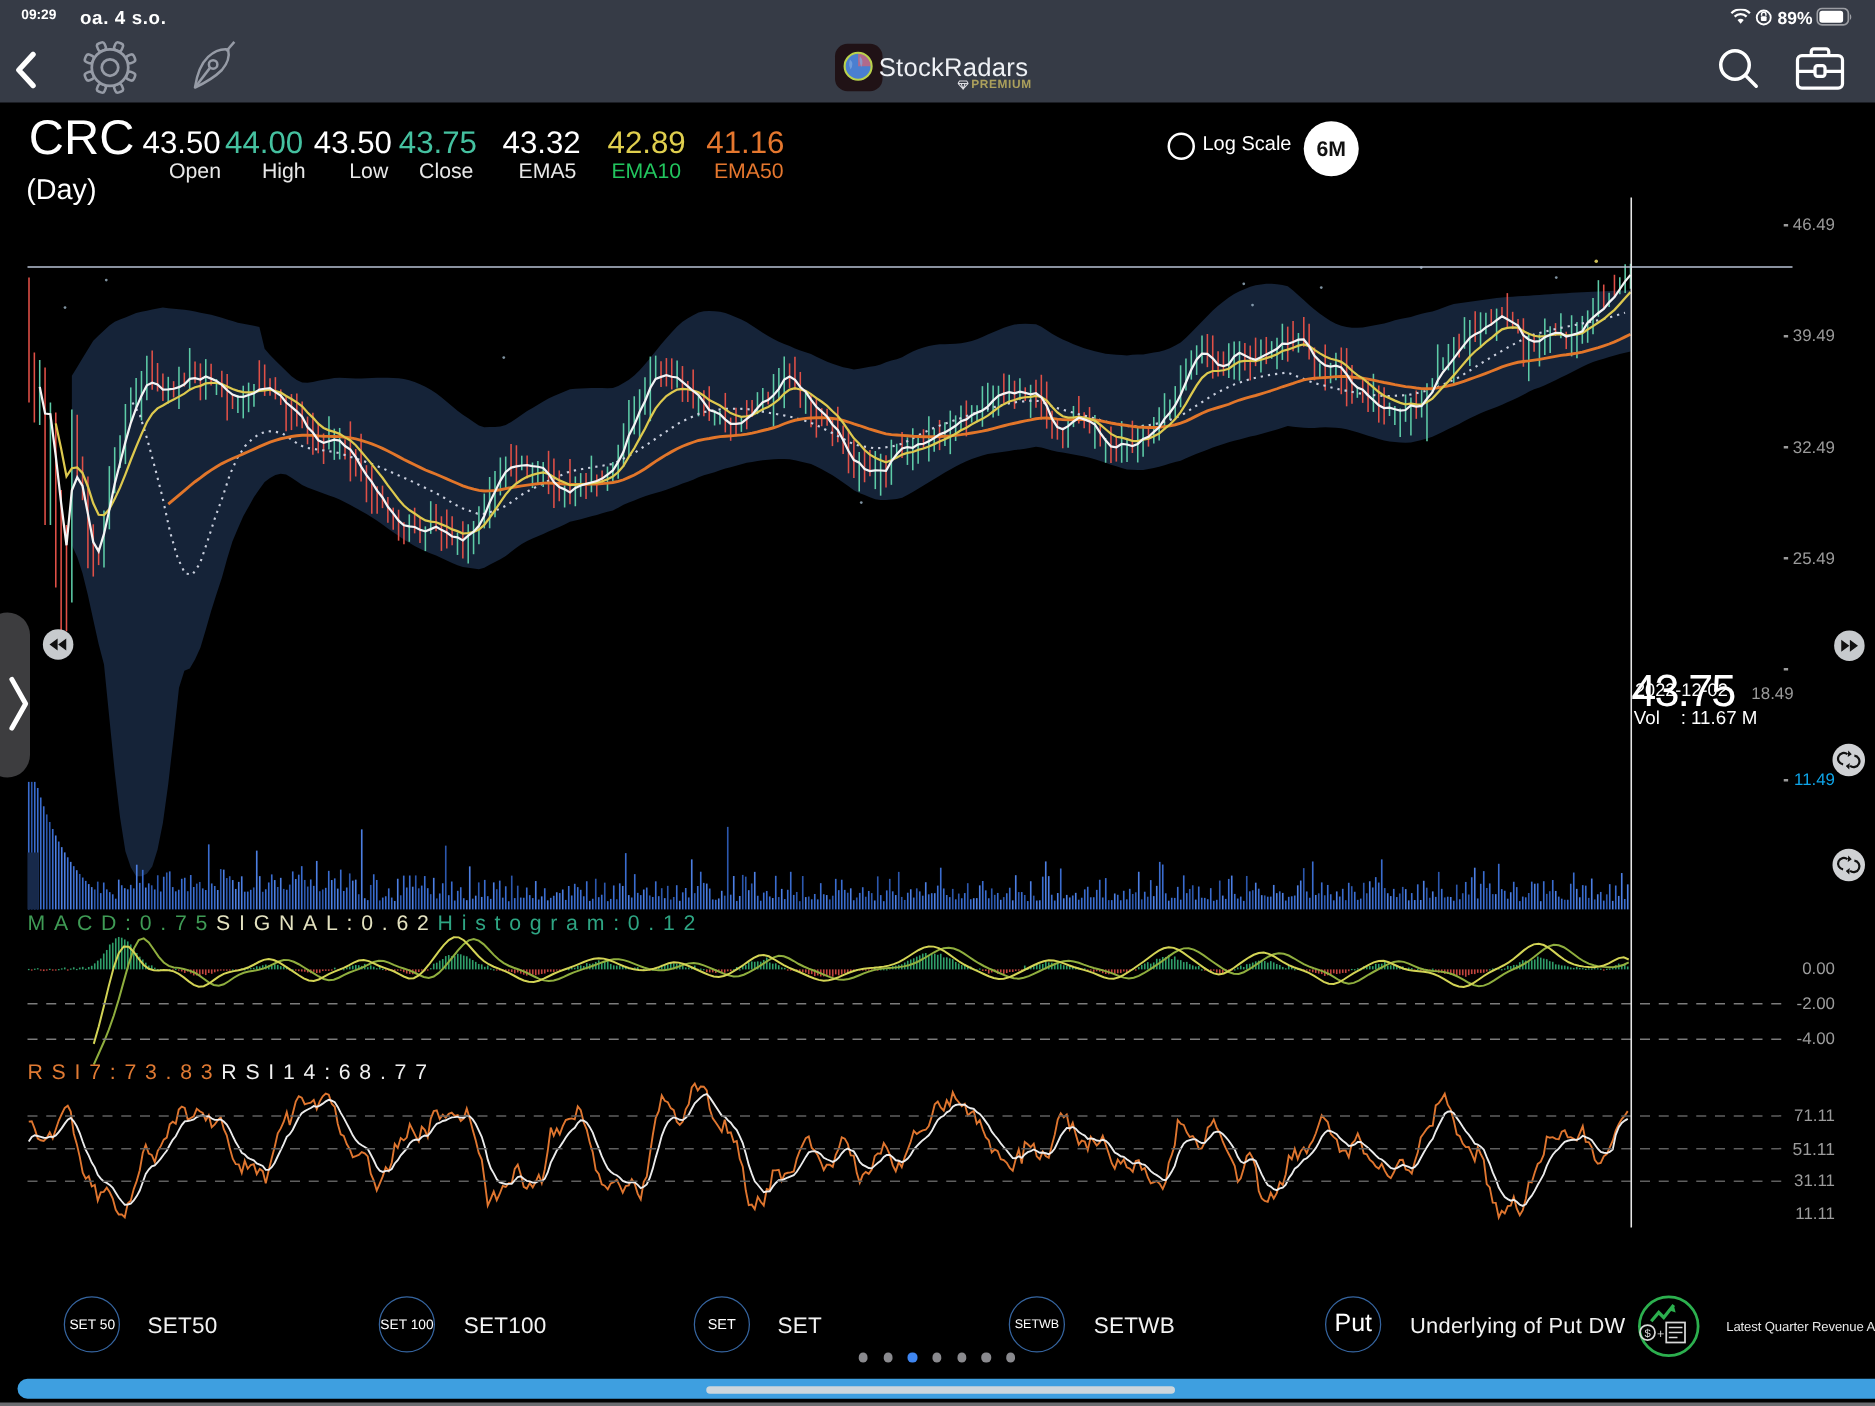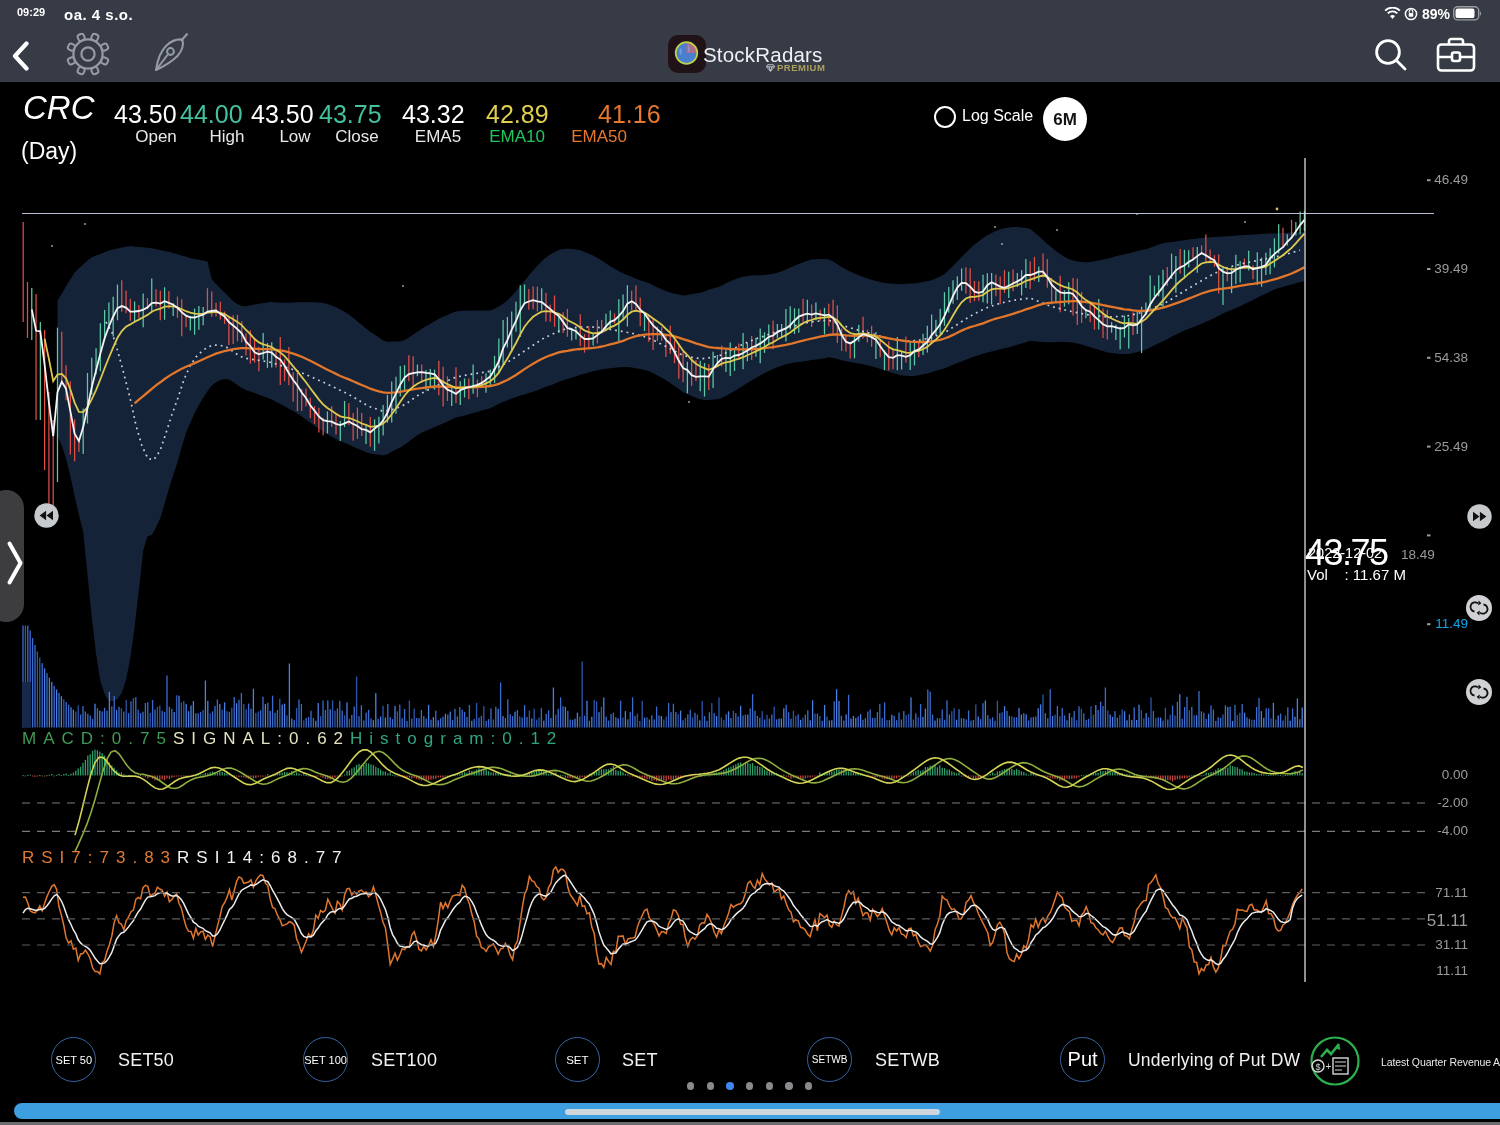--- a/index.html
+++ b/index.html
@@ -77,29 +77,29 @@
 </svg>
 <svg class="abs" style="left:1435px;top:36px" width="42" height="38" viewBox="0 0 42 38">
   <g fill="none" stroke="#fff" stroke-width="2.6">
     <rect x="3" y="8.5" width="36" height="26" rx="3.5"></rect>
     <path d="M14 8 V5.2 A2.2 2.2 0 0 1 16.2 3 H25.8 A2.2 2.2 0 0 1 28 5.2 V8"></path>
     <path d="M3 21 H17 M25 21 H39"></path>
     <rect x="17" y="16.5" width="8" height="8.5" rx="2"></rect>
   </g>
 </svg>
 
-<div class="abs w" style="left:23px;top:89px;font-size:33px;font-style:italic;">CRC</div>
+<div class="abs w" style="left:23px;top:89px;font-size:39px;">CRC</div>
 <div class="abs w" style="left:21px;top:138px;font-size:23px;">(Day)</div>
 <div class="abs w" style="left:114px;top:100px;font-size:25px;">43.50</div>
 <div class="abs" style="left:180px;top:100px;font-size:25px;color:#45c1a0;">44.00</div>
 <div class="abs w" style="left:251px;top:100px;font-size:25px;">43.50</div>
 <div class="abs" style="left:319px;top:100px;font-size:25px;color:#45c1a0;">43.75</div>
 <div class="abs w" style="left:402px;top:100px;font-size:25px;">43.32</div>
 <div class="abs" style="left:486px;top:100px;font-size:25px;color:#e0cf4e;">42.89</div>
-<div class="abs" style="left:565px;top:100px;font-size:25px;color:#e5772e;margin-left:33px;">41.16</div>
+<div class="abs" style="left:565px;top:100px;font-size:25px;color:#e5772e;">41.16</div>
 <div class="abs ctr" style="left:116px;top:127px;width:80px;font-size:17px;color:#e8e8e8;">Open</div>
 <div class="abs ctr" style="left:187px;top:127px;width:80px;font-size:17px;color:#e8e8e8;">High</div>
 <div class="abs ctr" style="left:255px;top:127px;width:80px;font-size:17px;color:#e8e8e8;">Low</div>
 <div class="abs ctr" style="left:317px;top:127px;width:80px;font-size:17px;color:#e8e8e8;">Close</div>
 <div class="abs ctr" style="left:398px;top:127px;width:80px;font-size:17px;color:#e8e8e8;">EMA5</div>
 <div class="abs ctr" style="left:477px;top:127px;width:80px;font-size:17px;color:#22c55e;">EMA10</div>
 <div class="abs ctr" style="left:559px;top:127px;width:80px;font-size:17px;color:#e5772e;">EMA50</div>
 
 <div class="abs" style="left:934px;top:106px;width:18px;height:18px;border:2px solid #fff;border-radius:50%;"></div>
 <div class="abs w" style="left:962px;top:107px;font-size:16px;">Log Scale</div>
@@ -1849,29 +1849,29 @@
 <div id="bottomnav"></div>
 
 <div id="dots"></div>
 
 <div class="abs" style="left:14px;top:1103px;width:1486px;height:15.5px;background:#3e9fe0;border-radius:8px 0 0 8px;"></div>
 <div class="abs" style="left:565px;top:1109px;width:375px;height:6px;background:#ccd6dc;border-radius:3px;"></div>
 <div class="abs" style="left:0px;top:1122px;width:1500px;height:3px;background:#6b6c70;"></div>
 
 <div class="abs" style="left: 1368px; top: 172.2px; width: 100px; font-size: 13.5px; color: rgb(155, 155, 155); text-align: right;">46.49</div>
 <div class="abs" style="left: 1368px; top: 261px; width: 100px; font-size: 13.5px; color: rgb(155, 155, 155); text-align: right;">39.49</div>
-<div class="abs" style="left: 1368px; top: 349.8px; width: 100px; font-size: 13.5px; color: rgb(155, 155, 155); text-align: right;">54.38</div>
+<div class="abs" style="left: 1368px; top: 349.8px; width: 100px; font-size: 13.5px; color: rgb(155, 155, 155); text-align: right;">32.49</div>
 <div class="abs" style="left: 1368px; top: 438.6px; width: 100px; font-size: 13.5px; color: rgb(155, 155, 155); text-align: right;">25.49</div>
 <div class="abs" style="left: 1368px; top: 527.4px; width: 100px; font-size: 13.5px; color: rgb(155, 155, 155); text-align: center; margin-top: 20px;">18.49</div>
 <div class="abs" style="left: 1368px; top: 616.2px; width: 100px; font-size: 13.5px; color: #0ea5e9; text-align: right;">11.49</div>
 <div class="abs" style="left: 1368px; top: 766.6px; width: 100px; font-size: 13.5px; color: rgb(155, 155, 155); text-align: right;">0.00</div>
 <div class="abs" style="left: 1368px; top: 795px; width: 100px; font-size: 13.5px; color: rgb(155, 155, 155); text-align: right;">-2.00</div>
 <div class="abs" style="left: 1368px; top: 823.4px; width: 100px; font-size: 13.5px; color: rgb(155, 155, 155); text-align: right;">-4.00</div>
 <div class="abs" style="left: 1368px; top: 884.7px; width: 100px; font-size: 13.5px; color: rgb(155, 155, 155); text-align: right;">71.11</div>
-<div class="abs" style="left: 1368px; top: 910.9px; width: 100px; font-size: 17px; color: rgb(155, 155, 155); text-align: right;">51.11</div>
+<div class="abs" style="left: 1368px; top: 910.9px; width: 100px; font-size: 14px; color: rgb(155, 155, 155); text-align: right;">51.11</div>
 <div class="abs" style="left: 1368px; top: 937px; width: 100px; font-size: 13.5px; color: rgb(155, 155, 155); text-align: right;">31.11</div>
 <div class="abs" style="left: 1368px; top: 963.2px; width: 100px; font-size: 13.5px; color: rgb(155, 155, 155); text-align: right;">11.11</div>
 <div class="abs" style="left: 51.3px; top: 1037px; width: 43px; height: 43px; border: 1.6px solid rgb(53, 100, 159); border-radius: 50%; color: rgb(255, 255, 255); display: flex; align-items: center; justify-content: center; font-size: 11px;">SET 50</div>
 <div class="abs" style="left: 303.1px; top: 1037px; width: 43px; height: 43px; border: 1.6px solid rgb(53, 100, 159); border-radius: 50%; color: rgb(255, 255, 255); display: flex; align-items: center; justify-content: center; font-size: 11px;">SET 100</div>
 <div class="abs" style="left: 554.9px; top: 1037px; width: 43px; height: 43px; border: 1.6px solid rgb(53, 100, 159); border-radius: 50%; color: rgb(255, 255, 255); display: flex; align-items: center; justify-content: center; font-size: 11.5px;">SET</div>
 <div class="abs" style="left: 807.1px; top: 1037px; width: 43px; height: 43px; border: 1.6px solid rgb(53, 100, 159); border-radius: 50%; color: rgb(255, 255, 255); display: flex; align-items: center; justify-content: center; font-size: 10px;">SETWB</div>
 <div class="abs" style="left: 1060.1px; top: 1037px; width: 43px; height: 43px; border: 1.6px solid rgb(53, 100, 159); border-radius: 50%; color: rgb(255, 255, 255); display: flex; align-items: center; justify-content: center; font-size: 20px;">Put</div>
 <div class="abs" style="left: 118px; top: 1050px; font-size: 18px; color: rgb(242, 242, 242); letter-spacing: 0.2px; white-space: nowrap;">SET50</div>
 <div class="abs" style="left: 371px; top: 1050px; font-size: 18px; color: rgb(242, 242, 242); letter-spacing: 0.2px; white-space: nowrap;">SET100</div>
 <div class="abs" style="left: 622px; top: 1050px; font-size: 18px; color: rgb(242, 242, 242); letter-spacing: 0.2px; white-space: nowrap;">SET</div>

